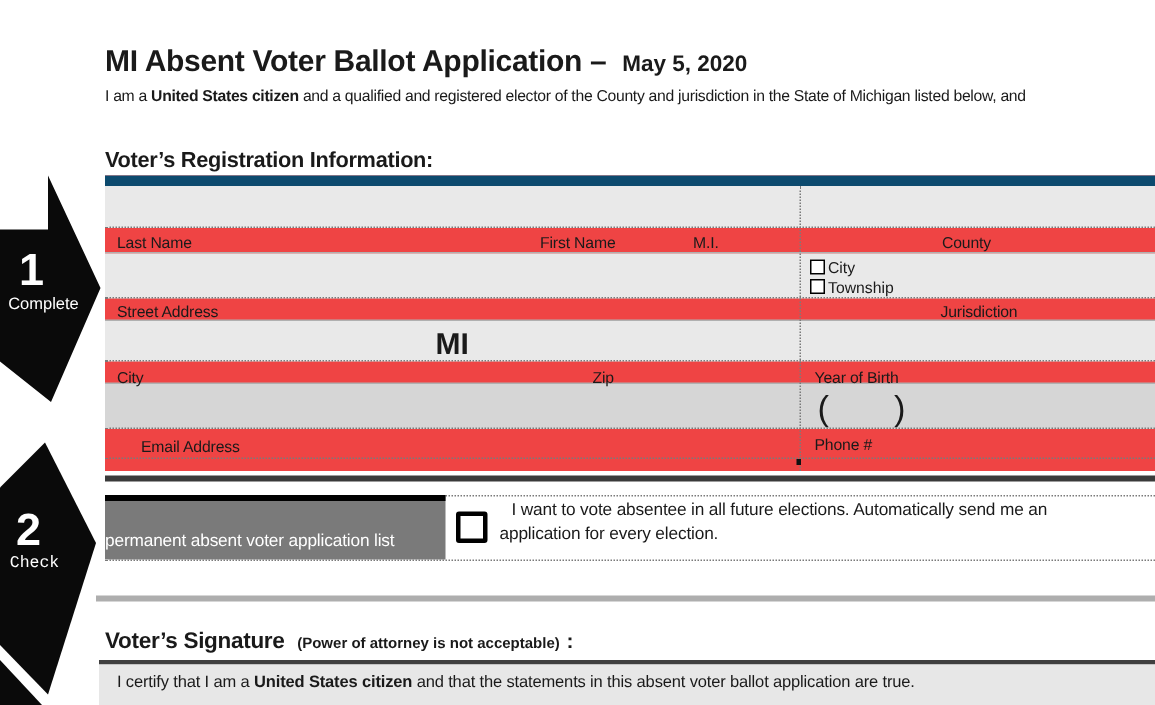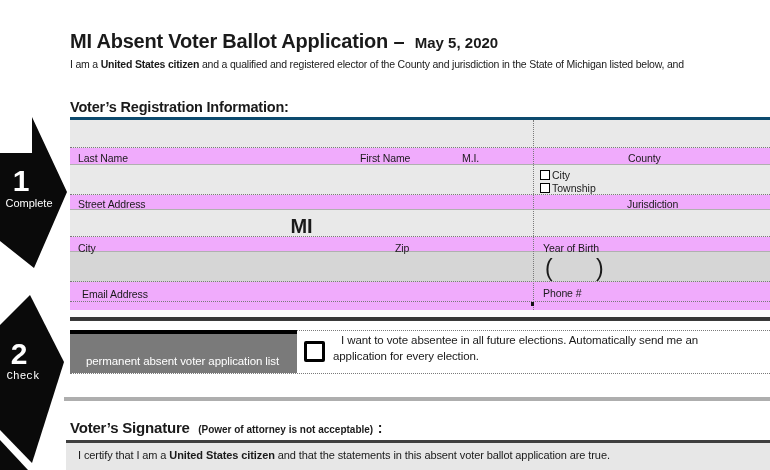--- a/index.html
+++ b/index.html
@@ -14,22 +14,22 @@
   #title{left:70px;top:30px;white-space:nowrap;}
   #title .main{font-size:20px;font-weight:700;letter-spacing:-0.2px;}
   #title .date{font-size:15px;font-weight:700;margin-left:6px;}
   .intro{left:70px;font-size:10.5px;letter-spacing:-0.2px;}
   #intro1{top:58px;}
   #intro2{top:73px;}
   .sect-head{left:70px;font-size:14.5px;font-weight:700;letter-spacing:-0.2px;white-space:nowrap;}
   #reg-head{top:99px;}
 
   
-  #reg-table{left:70px;top:117px;width:700px;height:190px;border-top:3px solid #0c4a6e;
-             overflow:hidden;background:#f0abfc;}
+  #reg-table{left:70px;top:117px;width:700px;height:190px;border-top:7px solid #0c4a6e;
+             overflow:hidden;background:#ef4444;}
   .row{position:relative;width:700px;box-sizing:border-box;}
   .fill{background:#e9e9e9;}
   .fill-dark{background:#d6d6d6;}
   .dot-b{border-bottom:1px dotted #7a7a7a;}
   .sol-b{border-bottom:1px solid #b0b0b0;}
   .lbl{position:absolute;font-size:10.5px;letter-spacing:-0.1px;white-space:nowrap;}
   #v-divider{left:463px;top:0;height:190px;border-left:1px dotted #7a7a7a;}
   .chkline{position:absolute;left:470px;font-size:10.5px;white-space:nowrap;}
   .sq{display:inline-block;width:8px;height:8px;border:1.5px solid #000;
       margin-right:2px;vertical-align:-1px;background:#fff;}
@@ -38,21 +38,21 @@
   #note{font-size:9.5px;letter-spacing:-0.1px;}
   #stray{left:461px;top:182px;width:3px;height:4px;background:#111;}
 
   
   #sep-thick{left:70px;top:317px;width:700px;height:4px;background:#3a3a3a;}
   #gray-bar{left:64px;top:397px;width:706px;height:4px;background:#aeaeae;}
 
   
   #perm-box{left:70px;top:330px;width:227px;height:39px;background:#7a7a7a;
             border-top:4px solid #000;display:flex;align-items:flex-end;box-sizing:content-box;}
-  #perm-box span{color:#fff;font-size:11.5px;letter-spacing:-0.1px;padding:0 0 6px 16px;white-space:nowrap;}
+  #perm-box span{color:#fff;font-size:11.5px;letter-spacing:-0.1px;padding:0 0 6px 0;white-space:nowrap;}
   #perm-top-dotted{left:297px;top:330px;width:473px;border-top:1px dotted #7a7a7a;}
   #perm-bottom-dotted{left:70px;top:373px;width:700px;border-top:1px dotted #7a7a7a;}
   #perm-check{left:304px;top:341px;width:15px;height:15px;border:3px solid #000;background:#fff;border-radius:2px;}
   .perm-line{left:333px;font-size:11.5px;letter-spacing:-0.1px;white-space:nowrap;}
   #perm-line1{top:334px;text-indent:8px;}
   #perm-line2{top:350px;}
 
   
   #sig-head{left:70px;top:419px;white-space:nowrap;}
   #sig-head .main{font-size:15px;font-weight:700;letter-spacing:-0.2px;}
@@ -121,21 +121,21 @@
 
     <div class="abs" id="state-mi">MI</div>
 
     <span class="lbl" style="left:8px;top:122px;">City</span>
     <span class="lbl" style="left:325px;top:122px;">Zip</span>
     <span class="lbl" style="left:473px;top:122px;">Year of Birth</span>
 
     <span class="paren" style="left:475px;">(</span>
     <span class="paren" style="left:526px;">)</span>
 
-    <span class="lbl" style="left:12px;top:168px;">Email Address</span>
+    <span class="lbl" style="left:24px;top:168px;">Email Address</span>
     <span class="lbl" style="left:473px;top:167px;">Phone #</span>
 
     <div class="abs" id="stray"></div>
   </div>
 
   <div class="abs" id="sep-thick"></div>
 
   <div class="abs" id="perm-top-dotted"></div>
   <div class="abs" id="perm-box">
     <span>permanent absent voter application list</span>

